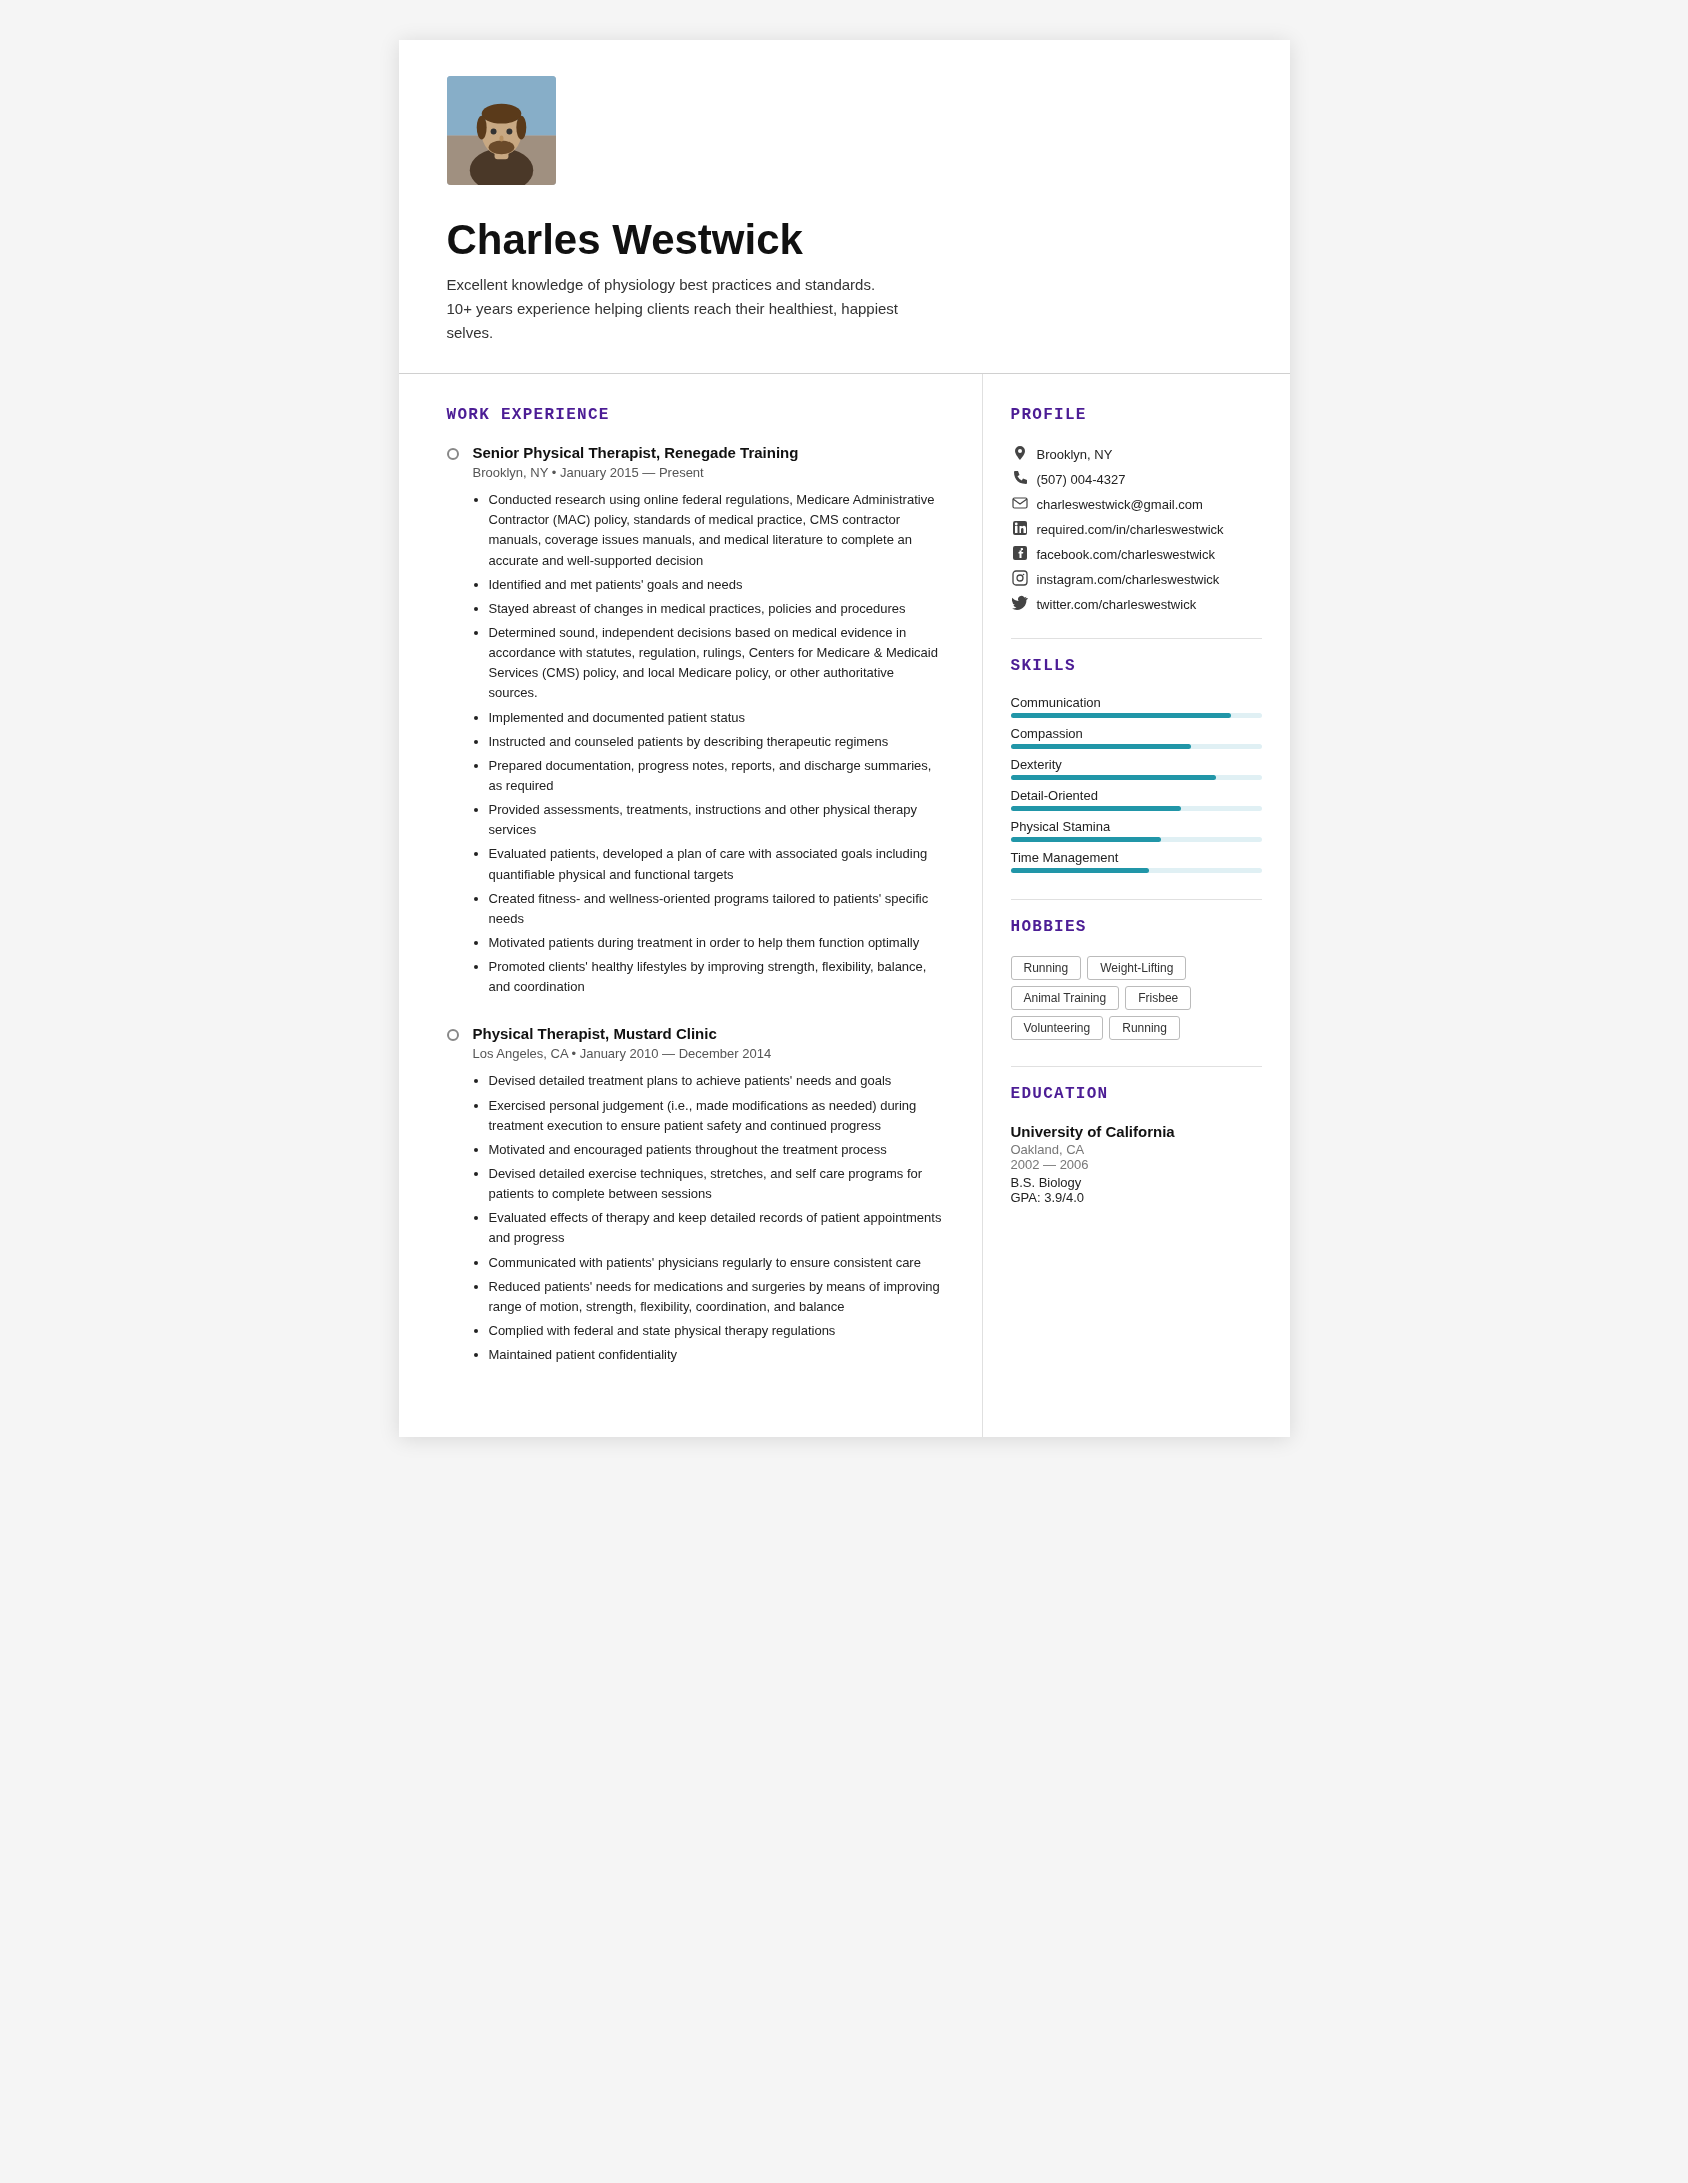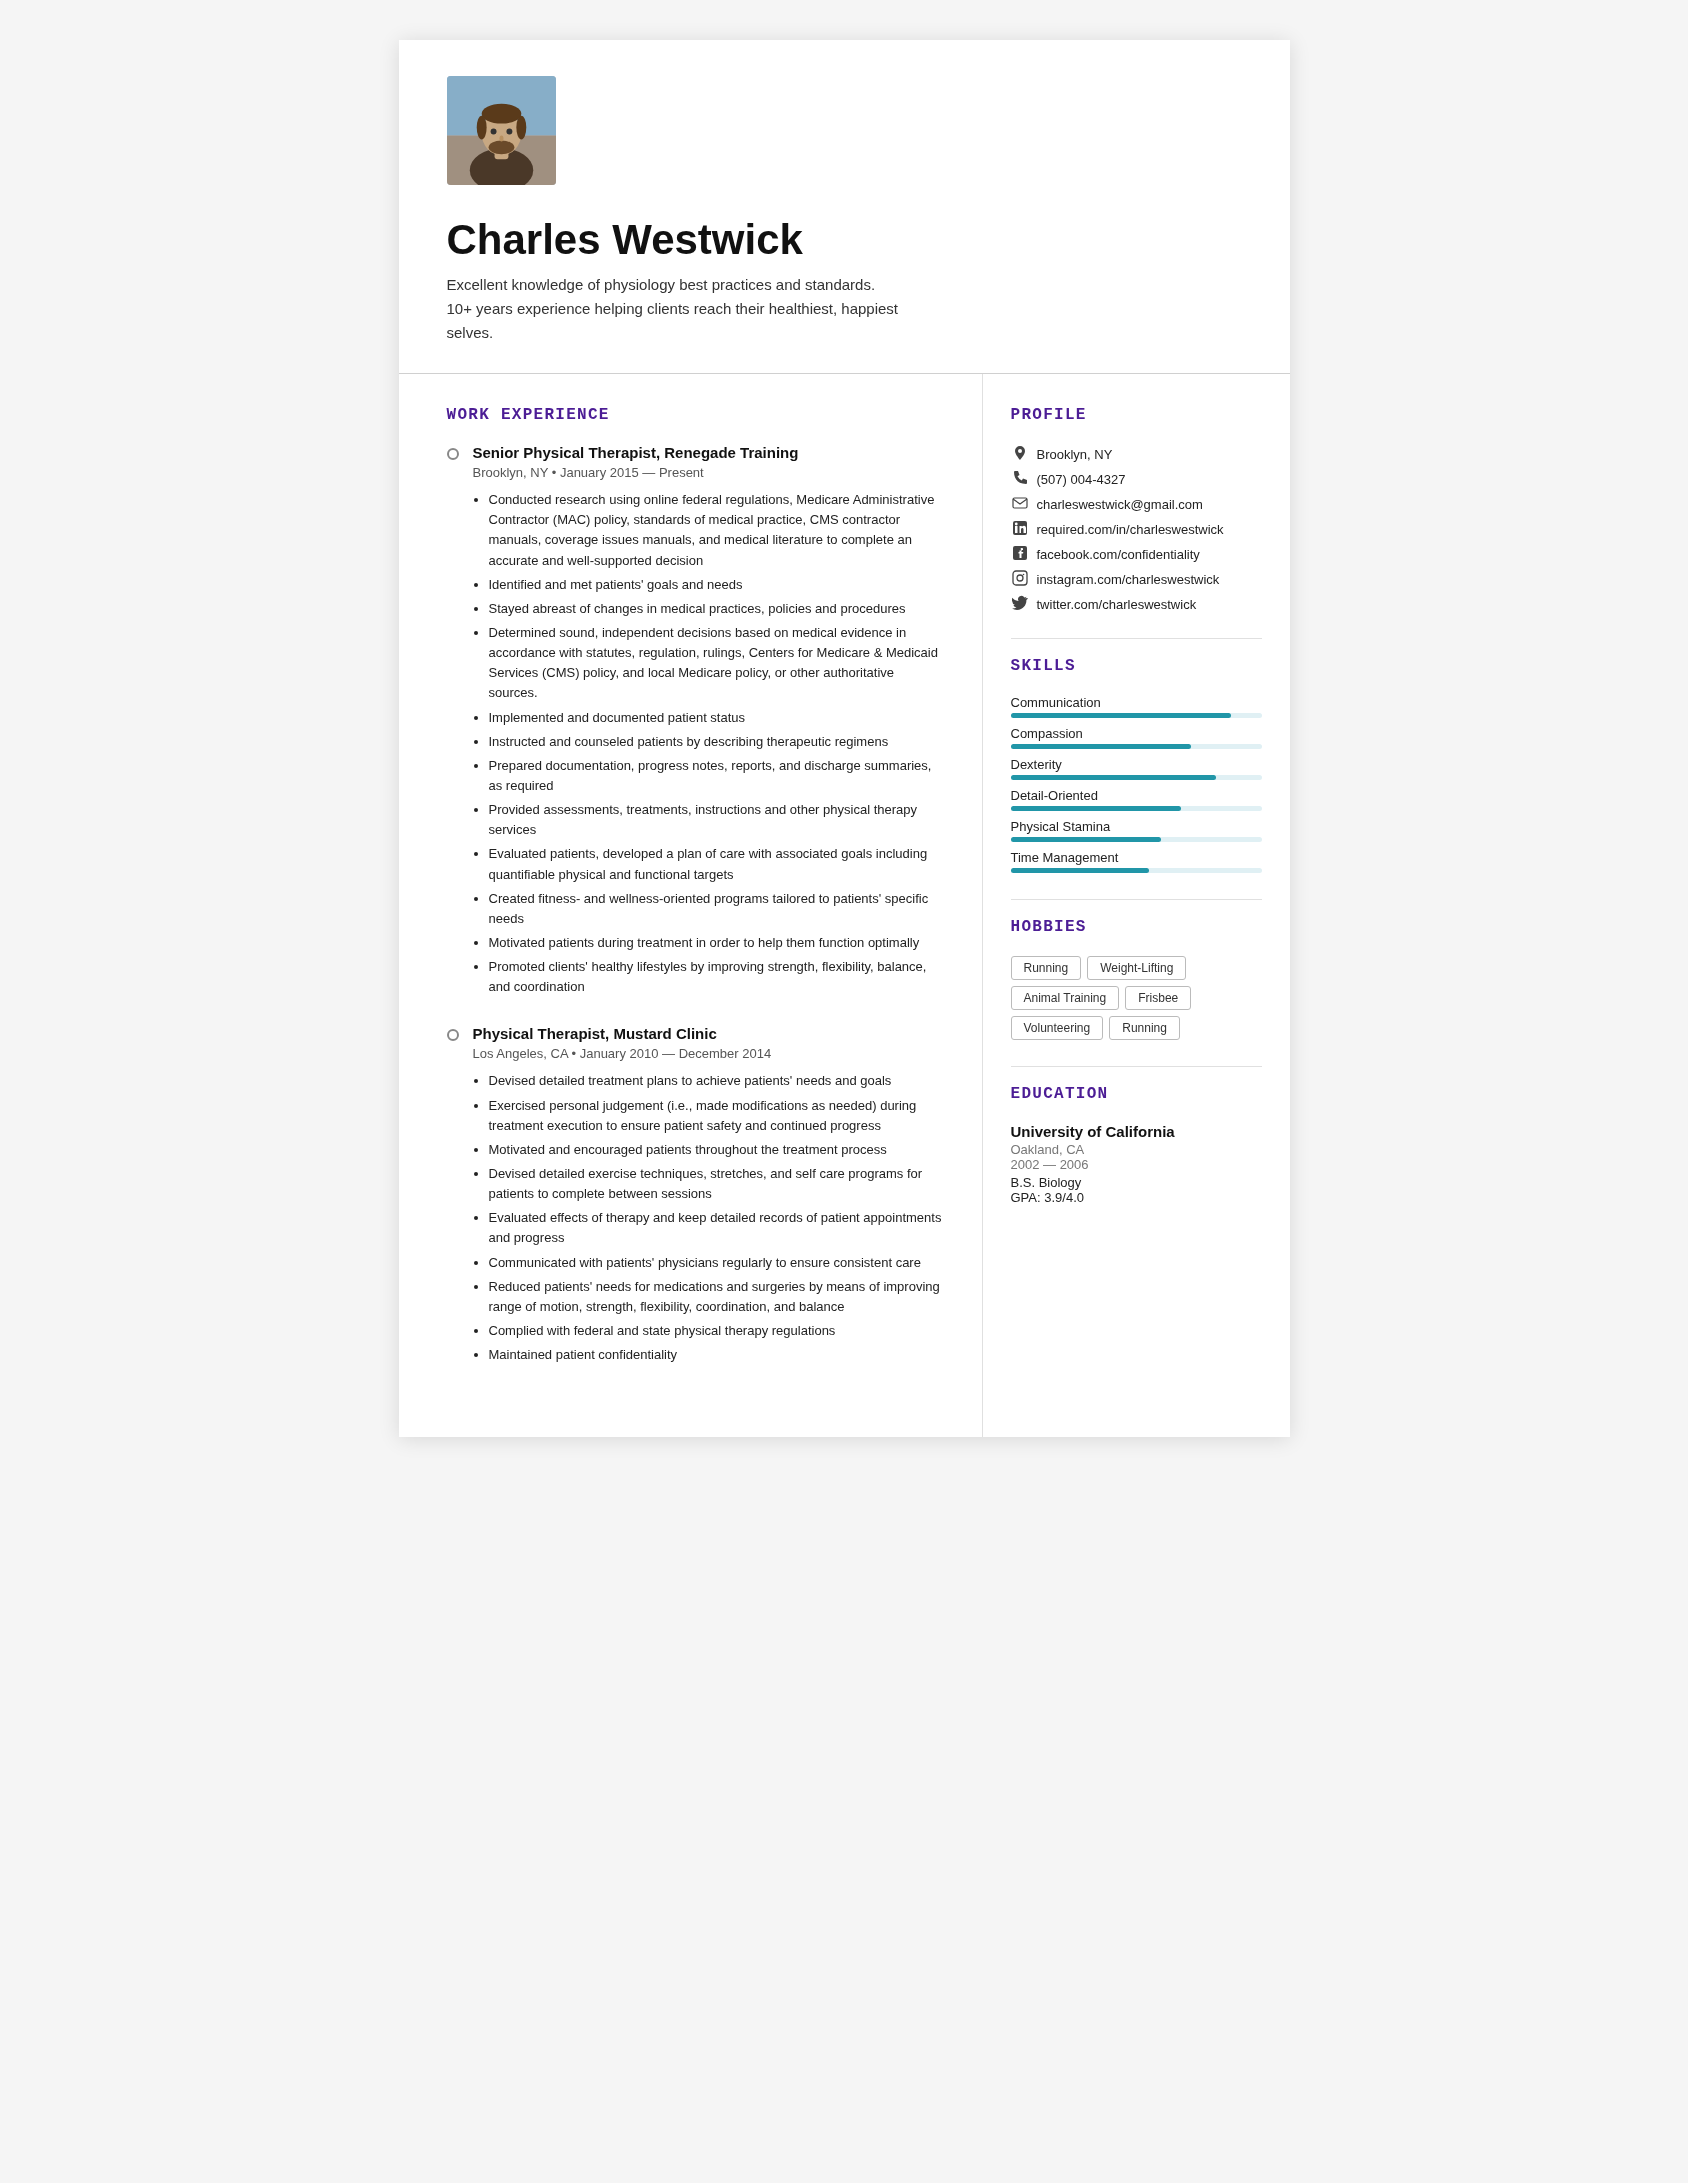--- a/index.html
+++ b/index.html
@@ -377,21 +377,21 @@
           <span>required.com/in/charleswestwick</span>
         </div>
 
         <div class="profile-item">
           <span class="profile-icon">
             <svg class="icon-svg" viewBox="0 0 16 16" xmlns="http://www.w3.org/2000/svg">
               <rect x="1" y="1" width="14" height="14" rx="2" fill="#444"></rect>
               <path d="M9 5.5H7.5V7H6.5v1.5H7.5V13H9.5V8.5H11l.3-1.5H9.5V5.8c0-.4.2-.8.8-.8H11V3.2A8 8 0 0 0 9.4 3C8 3 9 4.5 9 5.5z" fill="#fff"></path>
             </svg>
           </span>
-          <span>facebook.com/confidentiality</span>
+          <span>facebook.com/charleswestwick</span>
         </div>
 
         <div class="profile-item">
           <span class="profile-icon">
             <svg class="icon-svg" viewBox="0 0 16 16" xmlns="http://www.w3.org/2000/svg">
               <rect x="1" y="1" width="14" height="14" rx="3" fill="none" stroke="#444" stroke-width="1.3"></rect>
               <circle cx="8" cy="8" r="3" fill="none" stroke="#444" stroke-width="1.3"></circle>
               <circle cx="11.5" cy="4.5" r="0.8" fill="#444"></circle>
             </svg>
           </span>

